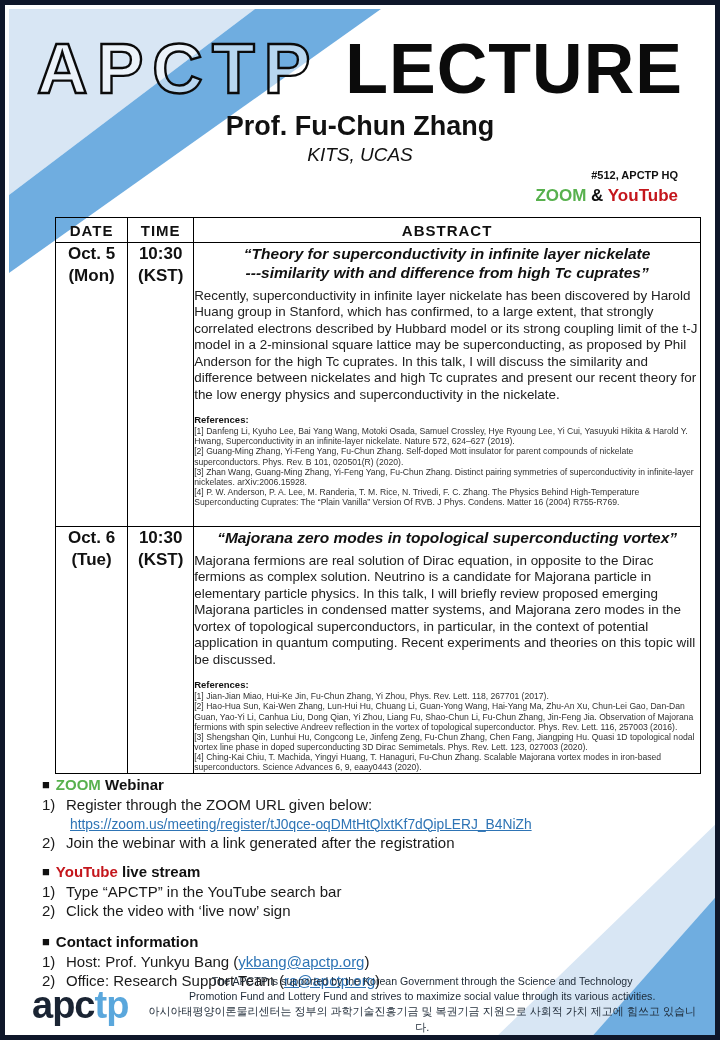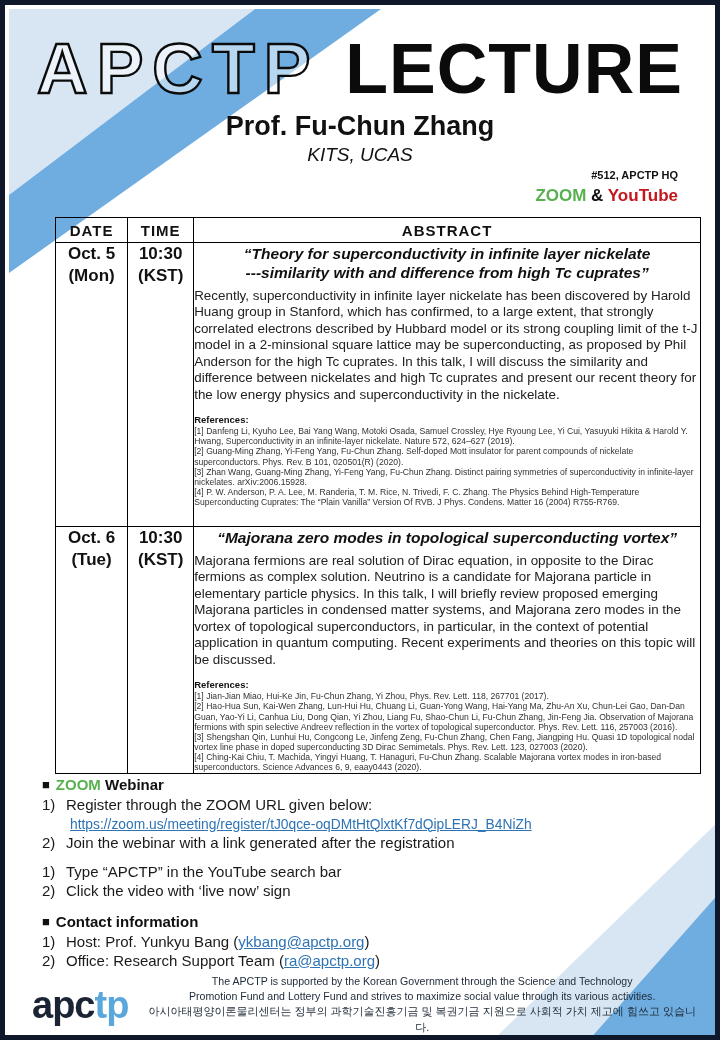--- a/index.html
+++ b/index.html
@@ -144,20 +144,21 @@
 
     <div class="sections">
 
       <div class="sec-head"><span class="bullet">■</span><span class="green">ZOOM</span><span> Webinar</span></div>
       <div class="li"><span class="num">1)</span><span>Register through the ZOOM URL given below:</span></div>
       <div class="url-line"><a class="link">https://zoom.us/meeting/register/tJ0qce-oqDMtHtQlxtKf7dQipLERJ_B4NiZh</a></div>
       <div class="li"><span class="num">2)</span><span>Join the webinar with a link generated after the registration</span></div>
 
       <div class="sec-gap"></div>
 
+      <div class="sec-head"><span class="bullet">■</span><span class="red">YouTube</span><span> live stream</span></div>
       <div class="li"><span class="num">1)</span><span>Type “APCTP” in the YouTube search bar</span></div>
       <div class="li"><span class="num">2)</span><span>Click the video with ‘live now’ sign</span></div>
 
       <div class="sec-gap2"></div>
 
       <div class="sec-head"><span class="bullet">■</span><span>Contact information</span></div>
       <div class="li"><span class="num">1)</span><span>Host: Prof. Yunkyu Bang (</span><a class="link">ykbang@apctp.org</a><span>)</span></div>
       <div class="li"><span class="num">2)</span><span>Office: Research Support Team (</span><a class="link">ra@apctp.org</a><span>)</span></div>
 
     </div>

